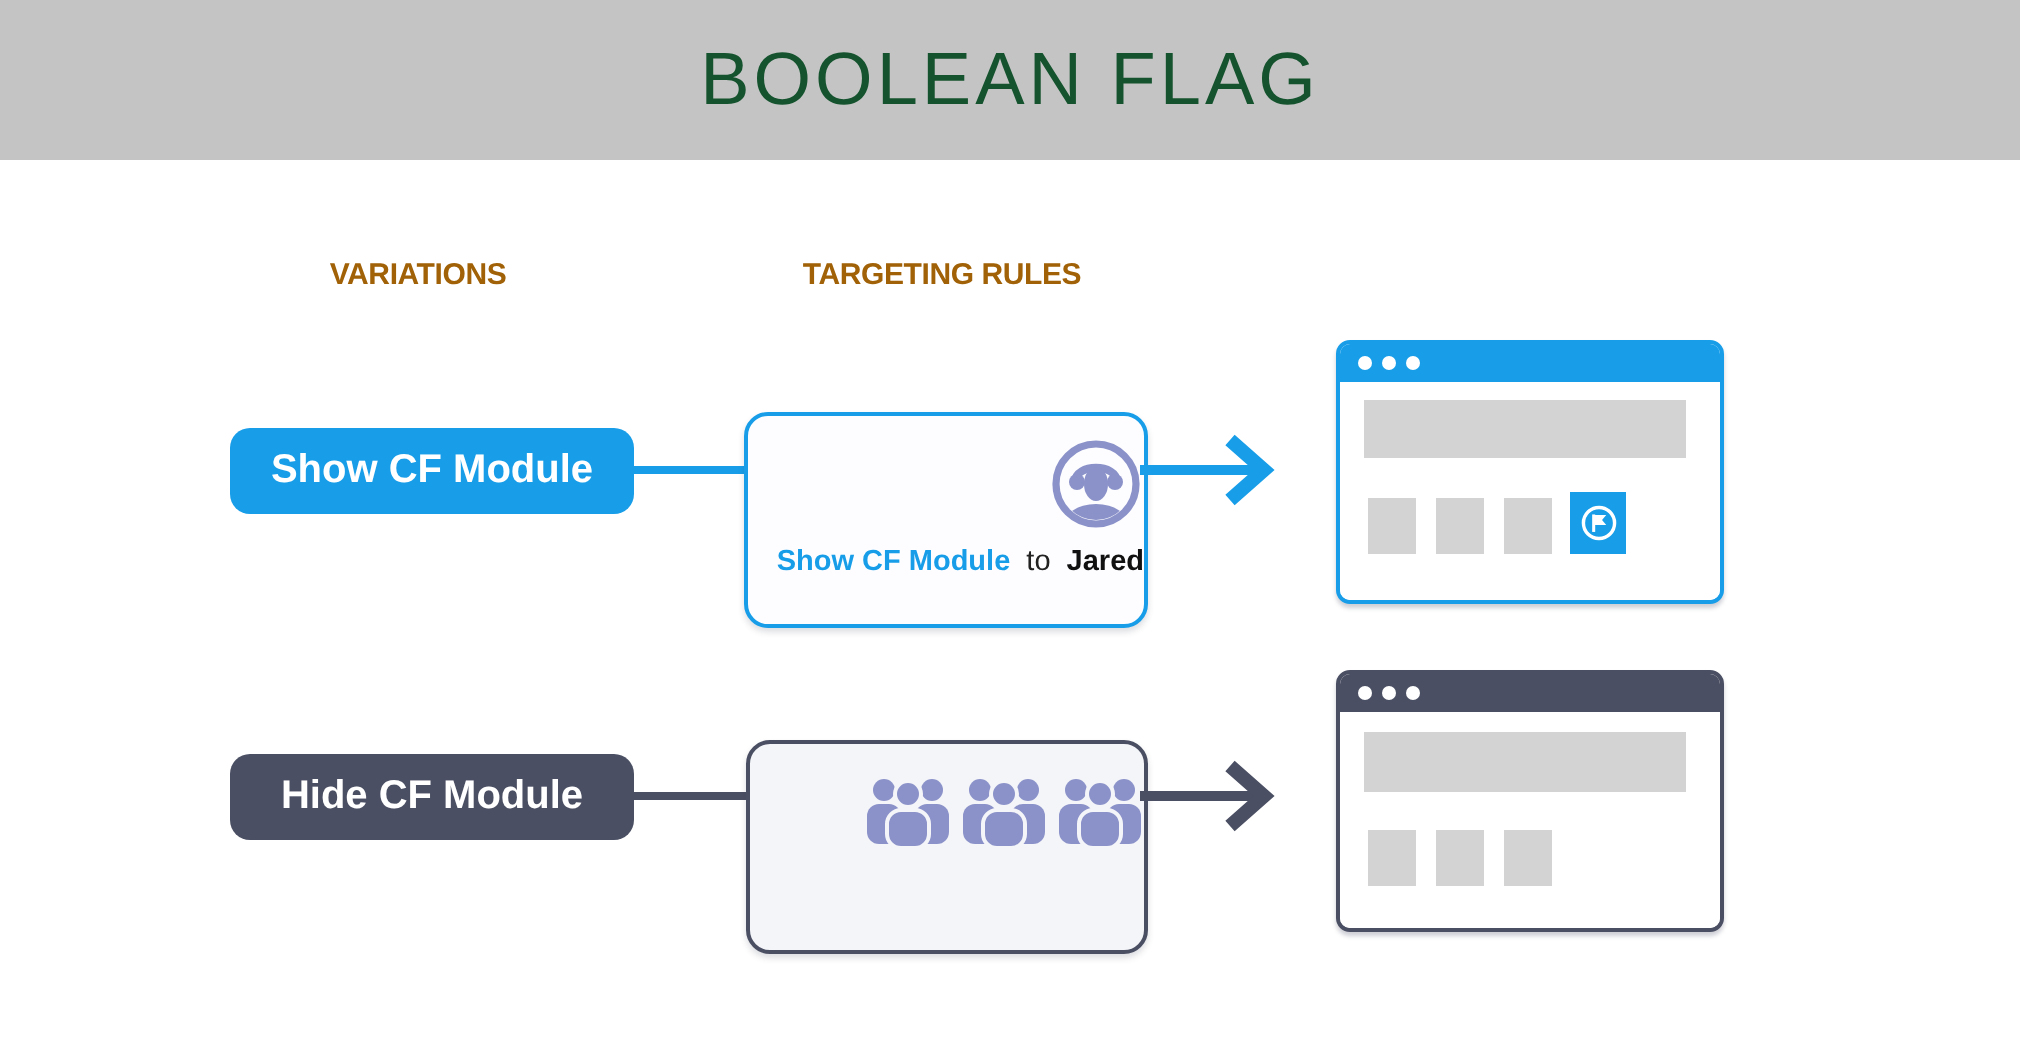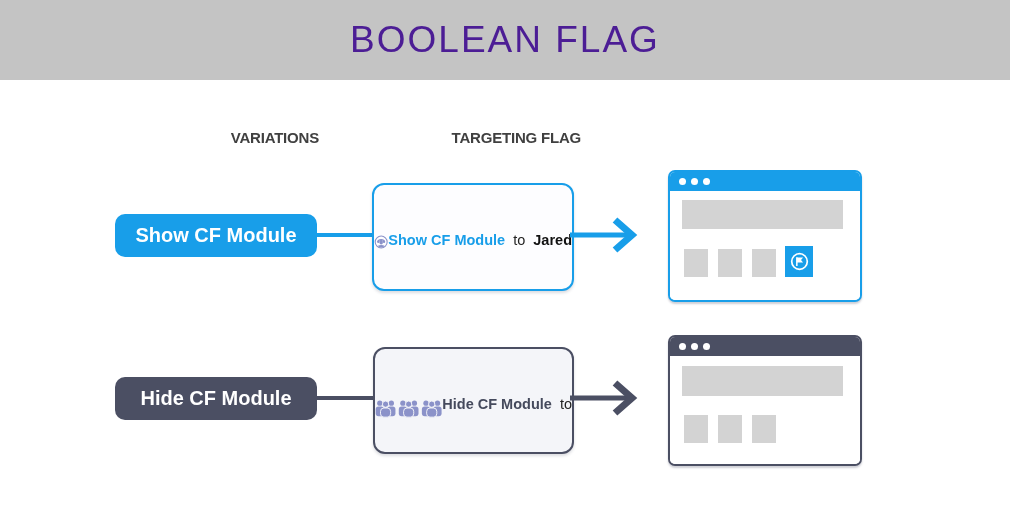--- a/index.html
+++ b/index.html
@@ -1,40 +1,40 @@
 <!DOCTYPE html>
 <html><head>
 <meta charset="utf-8">
 <style>
   html,body{margin:0;padding:0;background:#ffffff;}
   .page{position:relative;width:1010px;height:524px;background:#ffffff;overflow:hidden;
         font-family:"Liberation Sans","DejaVu Sans",sans-serif;}
   
   .banner{position:absolute;left:0;top:0;width:1010px;height:80px;background:#c4c4c4;
           display:flex;align-items:center;justify-content:center;}
-  .banner h1{margin:0;font-size:37px;font-weight:400;color:#4c1d95;letter-spacing:2px;}
+  .banner h1{margin:0;font-size:37px;font-weight:400;color:#14532d;letter-spacing:2px;}
   
-  .col-label{position:absolute;top:129px;width:220px;text-align:right;
-             font-size:15px;font-weight:700;color:#404040;letter-spacing:-0.2px;}
+  .col-label{position:absolute;top:129px;width:220px;text-align:center;
+             font-size:15px;font-weight:700;color:#a16207;letter-spacing:-0.2px;}
   .col-variations{left:99px;}
   .col-targeting{left:361px;}
   .col-results{left:649px;}
   
   .pill{position:absolute;left:115px;width:202px;height:43px;border-radius:10px;
         display:flex;align-items:center;justify-content:center;
         color:#ffffff;font-size:20px;font-weight:700;}
   .pill-show{top:214px;background:#189ee9;}
   .pill-hide{top:377px;background:#4b4f63;}
   
   .conn{position:absolute;left:316px;width:58px;height:4px;}
   .conn-1{top:233px;background:#189ee9;}
   .conn-2{top:396px;background:#4b4f63;}
   
-  .rulebox{position:absolute;border-radius:12px;display:flex;flex-direction:row;
-           align-items:center;box-shadow:0 2px 3px rgba(60,64,90,0.18);}
+  .rulebox{position:absolute;border-radius:12px;display:flex;flex-direction:column;
+           align-items:flex-end;box-shadow:0 2px 3px rgba(60,64,90,0.18);margin-top:23px;}
   .rulebox-1{left:372px;top:183px;width:198px;height:104px;border:2px solid #189ee9;background:#fdfdff;}
   .rulebox-2{left:373px;top:347px;width:197px;height:103px;border:2px solid #4b4f63;background:#f4f5f9;}
   .rulebox-1 .rule-icon{margin-top:10px;}
   .rulebox-2 .rule-icon{margin-top:14px;}
   .rule-text{font-size:14.5px;color:#1c1c1c;text-align:center;line-height:18px;margin-top:6px;white-space:nowrap;}
   .rule-text .seg{margin-left:4px;}
   .rule-text .seg:first-child{margin-left:0;}
   .accent-bold{color:#189ee9;font-weight:700;}
   .slate-bold{color:#454a5d;font-weight:700;}
   .bold-dark{color:#111111;font-weight:700;}
@@ -64,21 +64,21 @@
 </head>
 <body>
 
 <div class="page">
 
   <header class="banner">
     <h1>BOOLEAN FLAG</h1>
   </header>
 
   <div class="col-label col-variations">VARIATIONS</div>
-  <div class="col-label col-targeting">TARGETING FLAG</div>
+  <div class="col-label col-targeting">TARGETING RULES</div>
 
   <div class="pill pill-show">Show CF Module</div>
 
   <div class="conn conn-1"></div>
 
   <div class="rulebox rulebox-1">
     <svg class="rule-icon" width="48" height="48" viewBox="0 0 48 48">
       <clipPath id="ucClip">
           <circle cx="24" cy="24" r="18"></circle>
         </clipPath>
@@ -149,24 +149,20 @@
           <circle cx="10" cy="9" r="5.5"></circle>
             <rect x="1.5" y="16" width="17" height="20" rx="6"></rect>
           <circle cx="34" cy="9" r="5.5"></circle>
             <rect x="25.5" y="16" width="17" height="20" rx="6"></rect>
           <circle cx="22" cy="11" r="6.5" stroke="#f4f5f9" stroke-width="2"></circle>
           <rect x="11.5" y="19" width="21" height="19" rx="7" stroke="#f4f5f9" stroke-width="2"></rect>
         </g>
       </g>
     </svg>
     <div class="rule-text">
-      <div>
-        <span class="seg slate-bold">Hide CF Module</span>
-        <span class="seg plain">to</span>
-      </div>
     </div>
   </div>
 
   <svg class="arrow arrow-2" width="78" height="44" viewBox="0 0 78 44">
     <path d="M0 22 H58" stroke="#4b4f63" stroke-width="5" fill="none"></path>
     <path d="M45 7 L62 22 L45 37" stroke="#4b4f63" stroke-width="7" fill="none" stroke-linejoin="miter"></path>
   </svg>
 
   <div class="win win-2">
     <div class="titlebar titlebar-slate">

